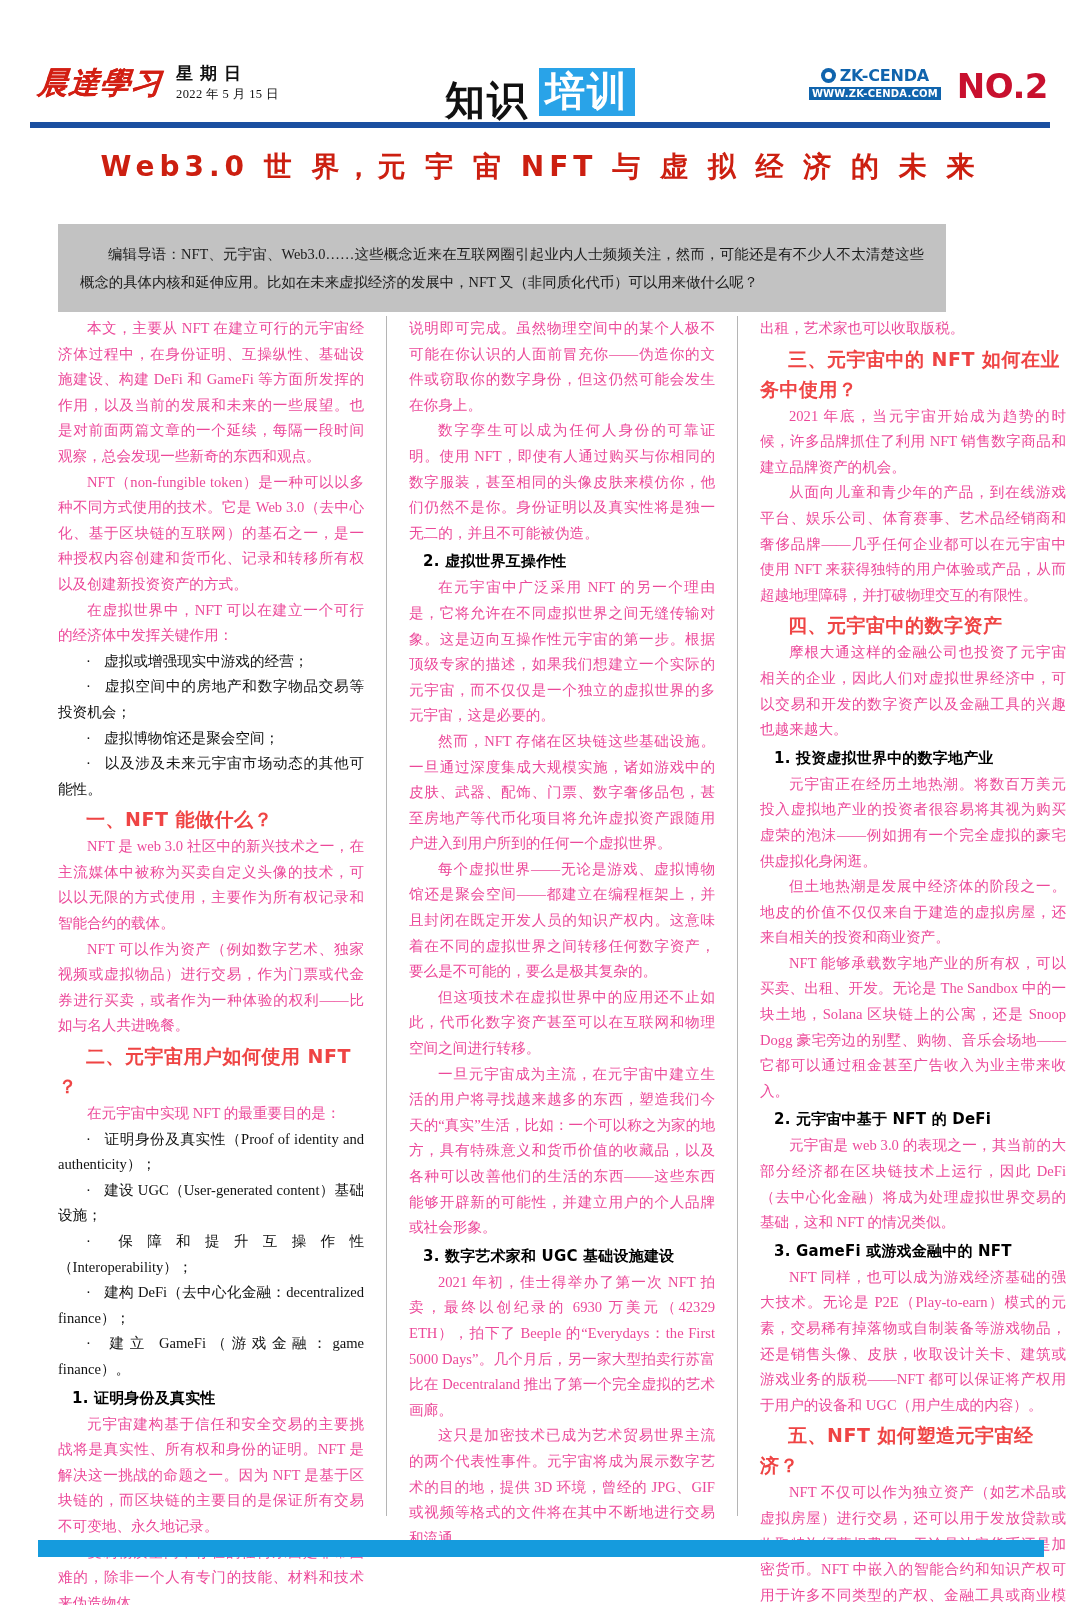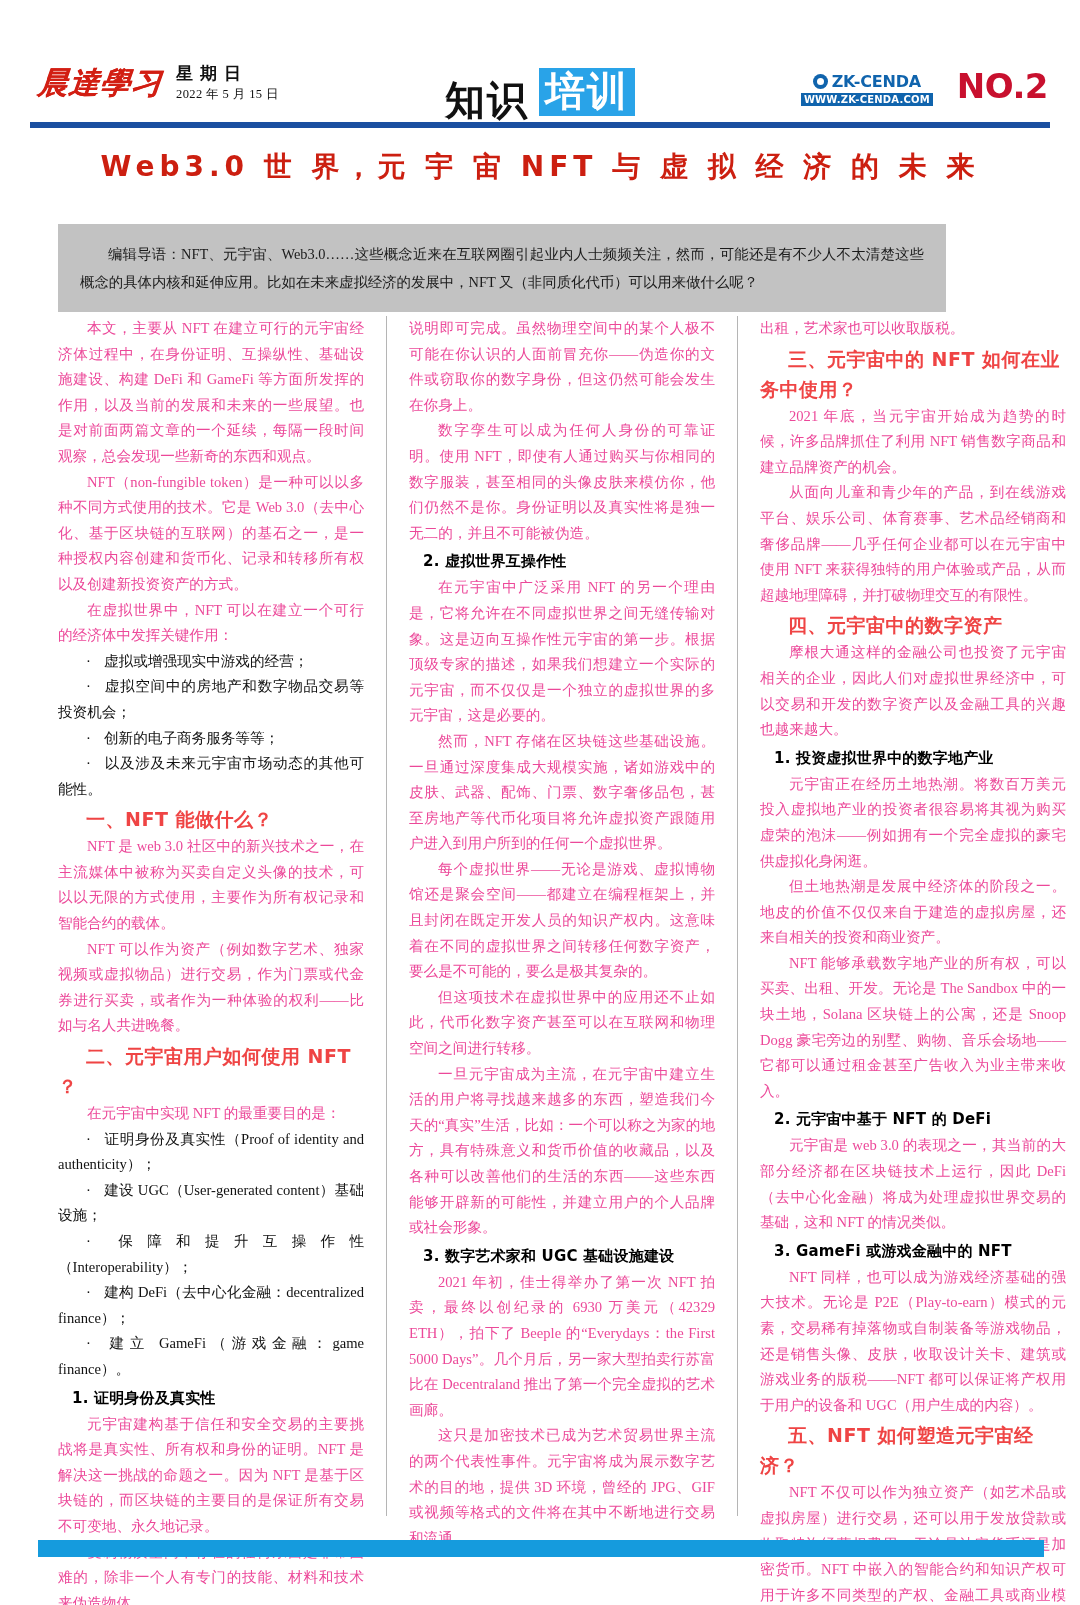--- a/index.html
+++ b/index.html
@@ -93,22 +93,22 @@
     padding: 1px 6px 3px 6px;
     letter-spacing: 2px;
     line-height: 44px;
   }
 
   .right-block {
     position: absolute;
     right: 32px;
     top: 66px;
     display: flex;
-    align-items: flex-end;
-    gap: 24px;
+    align-items: flex-start;
+    gap: 16px;
   }
   .zk-logo { display: flex; flex-direction: column; align-items: center; }
   .zk-top { display: flex; align-items: center; gap: 4px; }
   .zk-badge {
     width: 15px; height: 15px; border-radius: 50%;
     background: #1064ad;
     position: relative;
     display: inline-block;
   }
   .zk-badge::after {
@@ -302,21 +302,21 @@
   <div class="intro-text">编辑导语：NFT、元宇宙、Web3.0……这些概念近来在互联网圈引起业内人士频频关注，然而，可能还是有不少人不太清楚这些概念的具体内核和延伸应用。比如在未来虚拟经济的发展中，NFT 又（非同质化代币）可以用来做什么呢？</div>
 </div>
 
 <div class="columns">
   <div class="col" id="col0">
       <p class="body">本文，主要从 NFT 在建立可行的元宇宙经济体过程中，在身份证明、互操纵性、基础设施建设、构建 DeFi 和 GameFi 等方面所发挥的作用，以及当前的发展和未来的一些展望。也是对前面两篇文章的一个延续，每隔一段时间观察，总会发现一些新奇的东西和观点。</p>
       <p class="body">NFT（non-fungible token）是一种可以以多种不同方式使用的技术。它是 Web 3.0（去中心化、基于区块链的互联网）的基石之一，是一种授权内容创建和货币化、记录和转移所有权以及创建新投资资产的方式。</p>
       <p class="body">在虚拟世界中，NFT 可以在建立一个可行的经济体中发挥关键作用：</p>
       <p class="bullet">虚拟或增强现实中游戏的经营；</p>
       <p class="bullet">虚拟空间中的房地产和数字物品交易等投资机会；</p>
-      <p class="bullet">创新的电子商务服务等等；</p>
+      <p class="bullet">虚拟博物馆还是聚会空间；</p>
       <p class="bullet">以及涉及未来元宇宙市场动态的其他可能性。</p>
       <h2 class="sec-head">一、NFT 能做什么？</h2>
       <p class="body">NFT 是 web 3.0 社区中的新兴技术之一，在主流媒体中被称为买卖自定义头像的技术，可以以无限的方式使用，主要作为所有权记录和智能合约的载体。</p>
       <p class="body">NFT 可以作为资产（例如数字艺术、独家视频或虚拟物品）进行交易，作为门票或代金券进行买卖，或者作为一种体验的权利——比如与名人共进晚餐。</p>
       <h2 class="sec-head">二、元宇宙用户如何使用 NFT ？</h2>
       <p class="body">在元宇宙中实现 NFT 的最重要目的是：</p>
       <p class="bullet">证明身份及真实性（Proof of identity and authenticity）；</p>
       <p class="bullet">建设 UGC（User-generated content）基础设施；</p>
       <p class="bullet">保障和提升互操作性（Interoperability）；</p>
       <p class="bullet">建构 DeFi（去中心化金融：decentralized finance）；</p>

